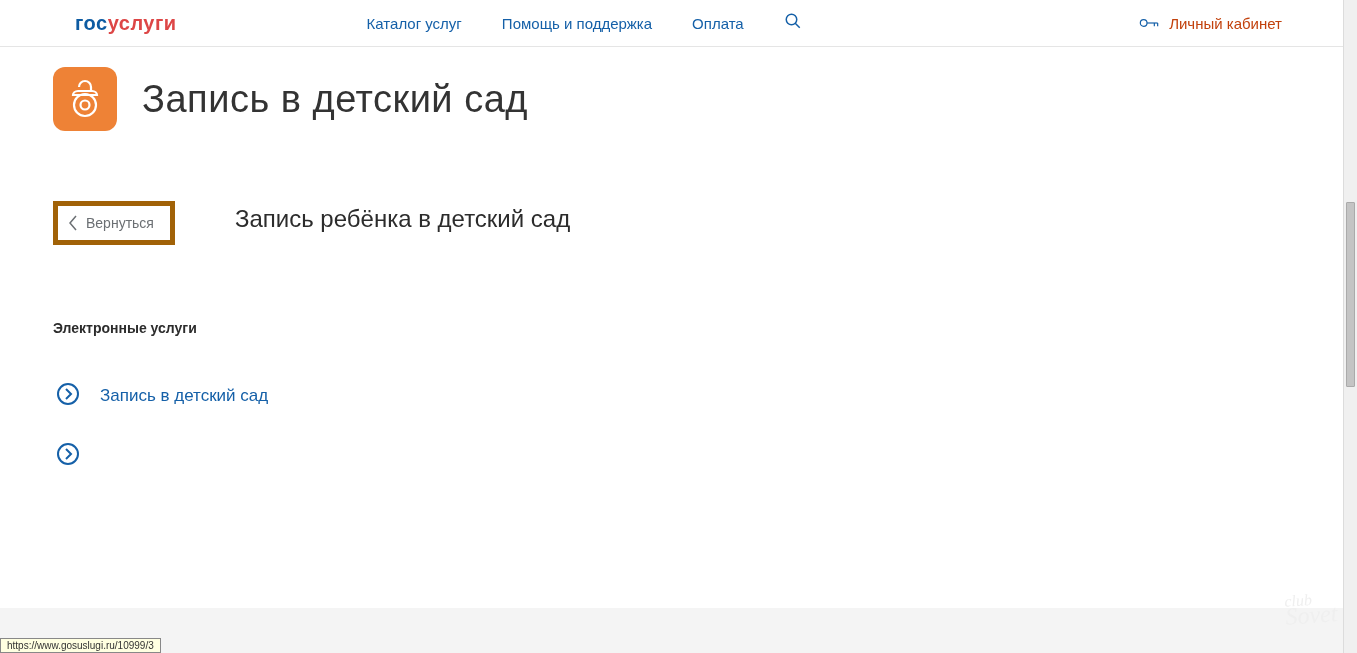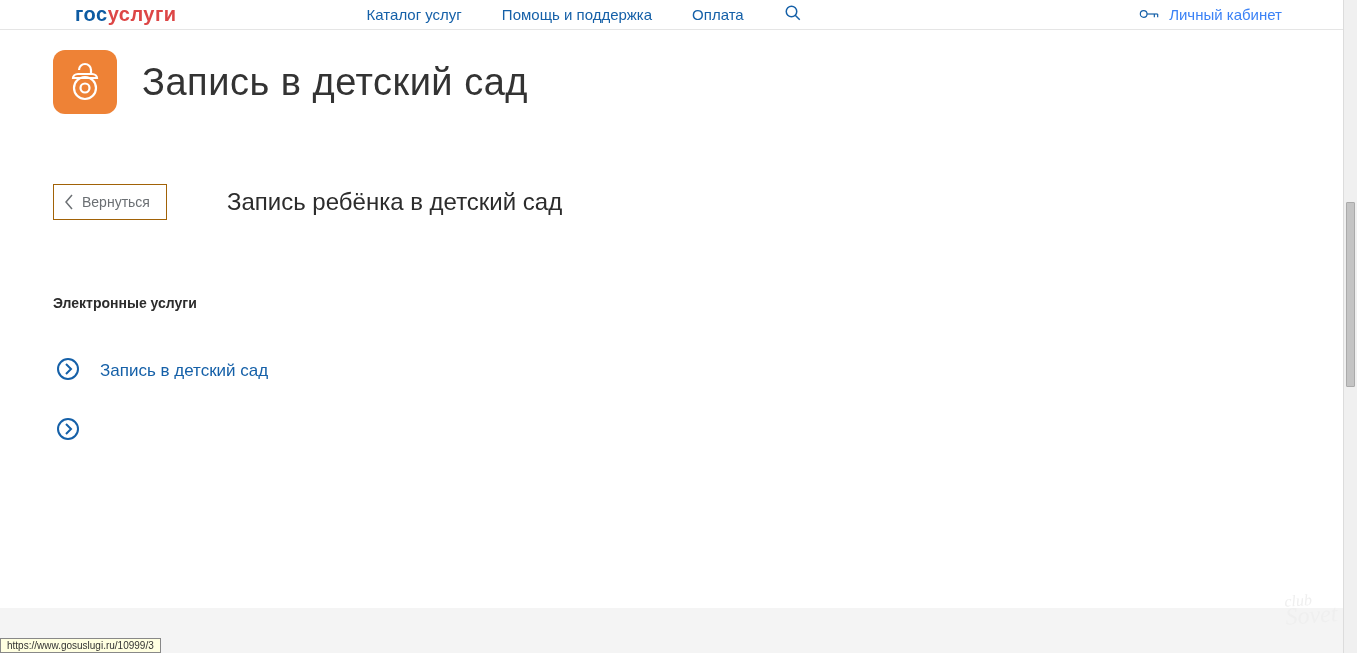--- a/index.html
+++ b/index.html
@@ -13,21 +13,21 @@
       width: 1357px;
       height: 653px;
       position: relative;
       overflow: hidden;
     }
     .header {
       display: flex;
       align-items: center;
       padding: 10px 75px;
       border-bottom: 1px solid #e5e5e5;
-      height: 30px;
+      height: 47px;
     }
     .logo {
       font-size: 20px;
       font-weight: bold;
       letter-spacing: 0.5px;
     }
     .logo-gos {
       color: #0d5ba2;
     }
     .logo-uslugi {
@@ -49,21 +49,21 @@
       height: 18px;
       stroke: #1560a8;
       fill: none;
       stroke-width: 2;
     }
     .cabinet {
       margin-left: auto;
       display: flex;
       align-items: center;
       gap: 10px;
-      color: #3b82f6;
+      color: #c2410c;
       font-size: 15px;
       cursor: pointer;
     }
     .key-icon svg {
       width: 20px;
       height: 12px;
       stroke: #1560a8;
       fill: none;
       stroke-width: 1.8;
     }
@@ -95,21 +95,21 @@
       color: #333;
       letter-spacing: 0.5px;
     }
     .subrow {
       display: flex;
       align-items: flex-start;
       margin-top: 70px;
       gap: 60px;
     }
     .back-button {
-      border: 1px solid #a16207;
+      border: 5px solid #a16207;
       background: #fff;
       padding: 9px 16px 9px 10px;
       display: flex;
       align-items: center;
       gap: 8px;
       cursor: pointer;
       font-size: 14px;
       color: #6b6f73;
     }
     .back-button svg {

